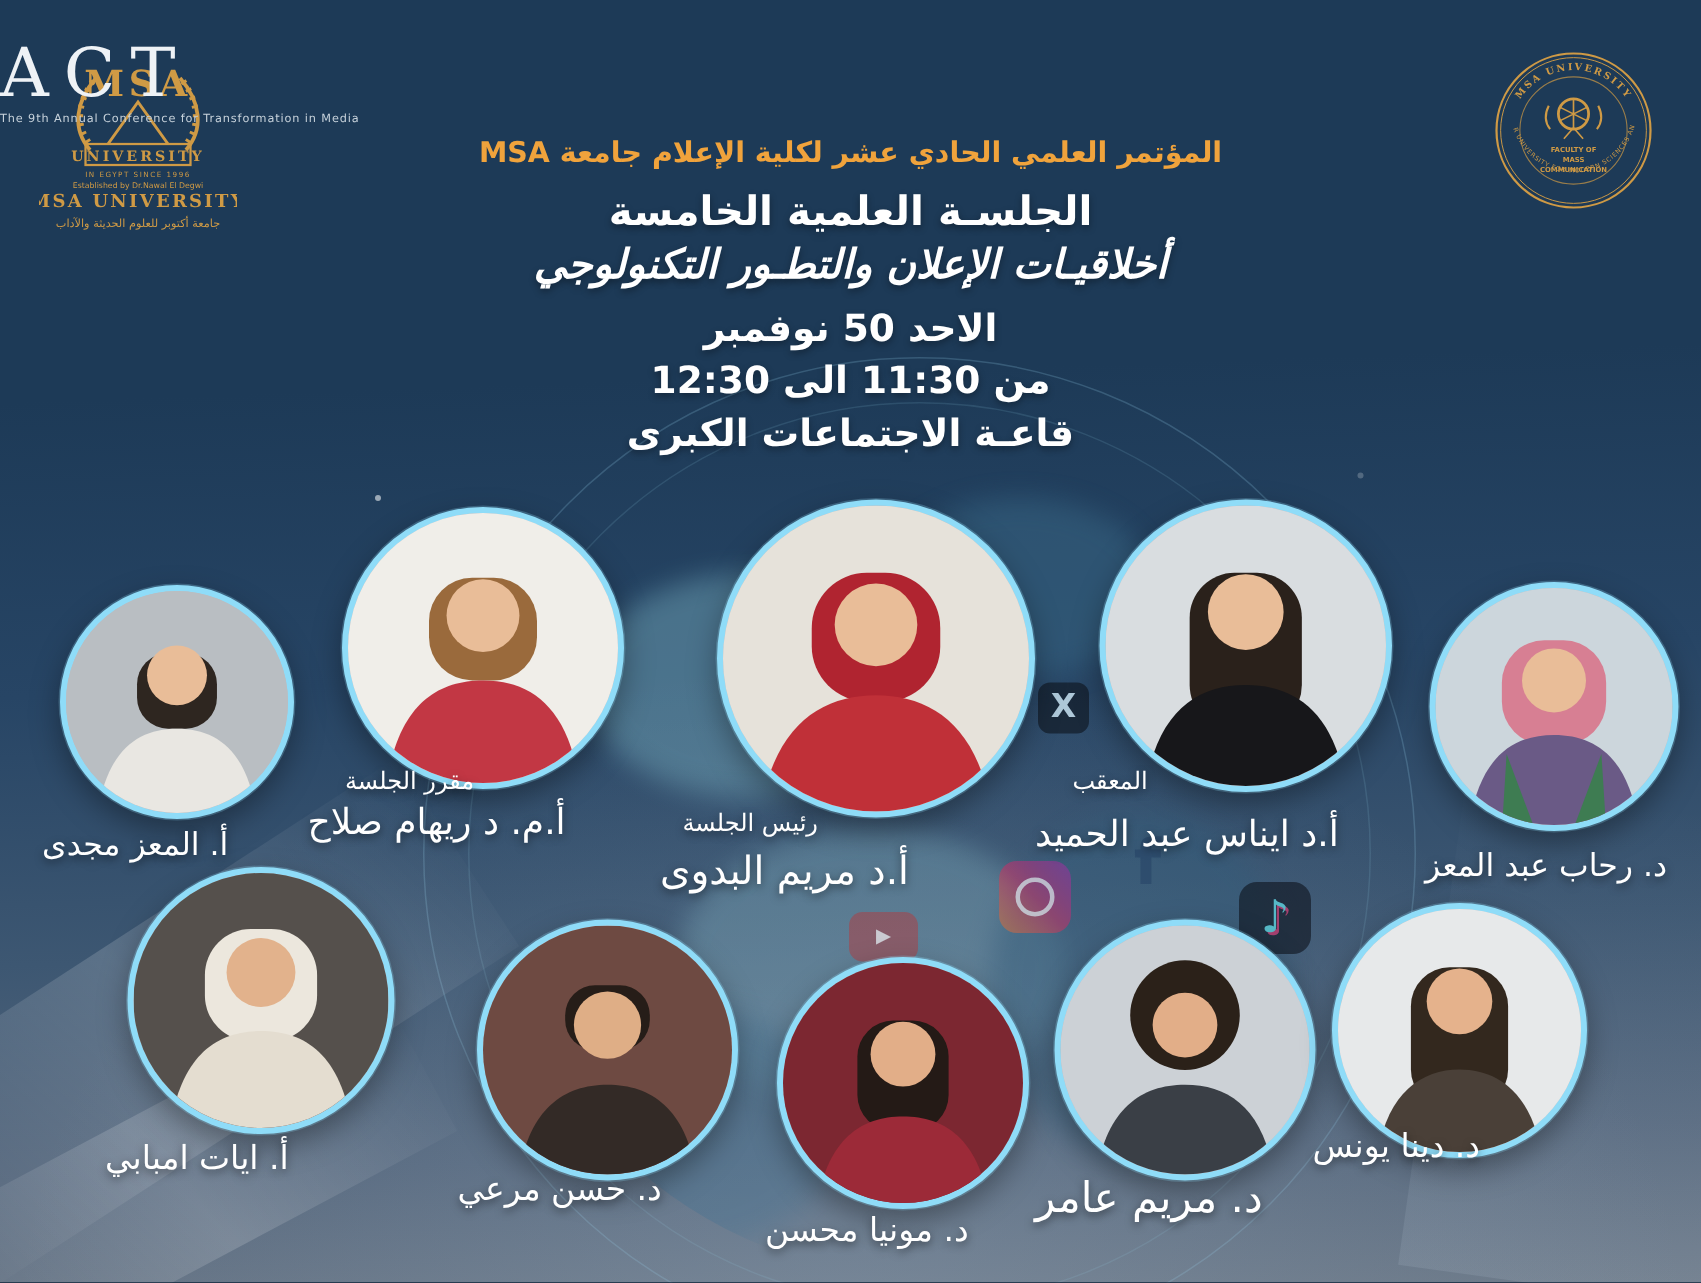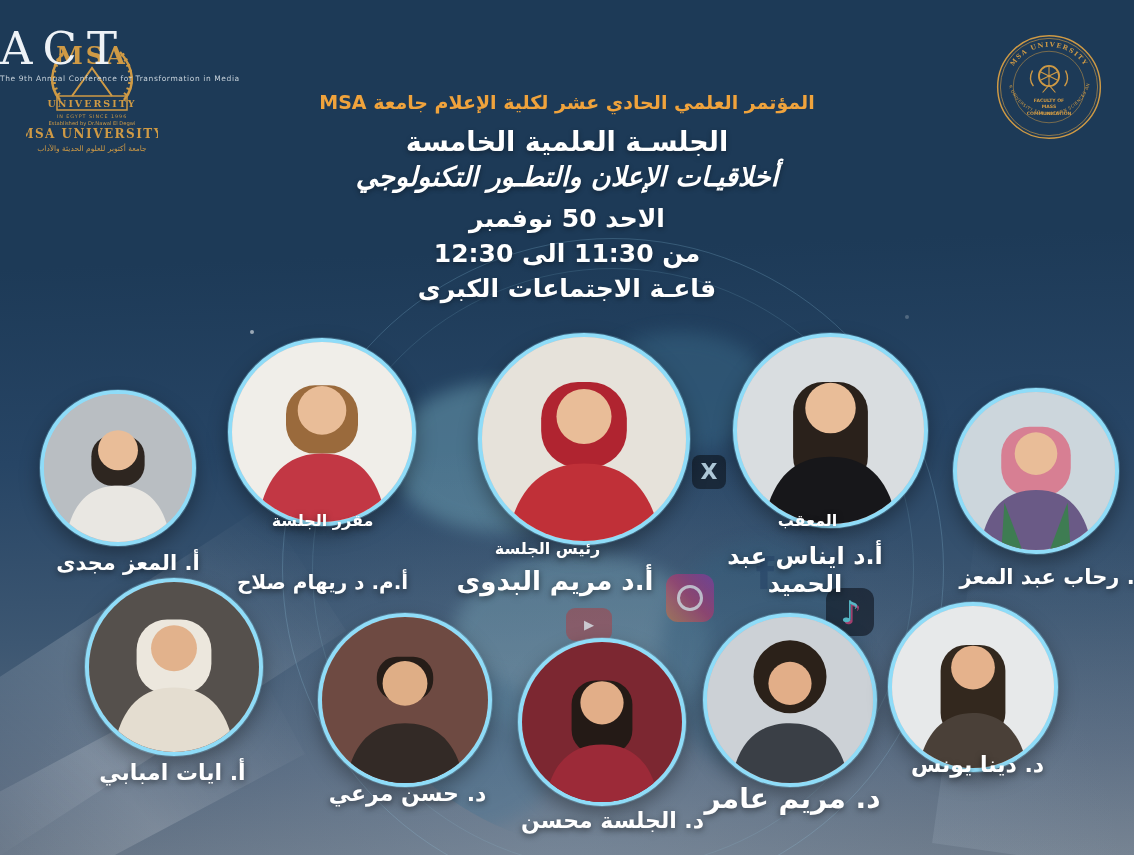--- a/index.html
+++ b/index.html
@@ -67,26 +67,26 @@
   .p-reham{left:228px;top:338px;width:188px;height:188px;}
   .p-thuraya{left:478px;top:333px;width:212px;height:212px;}
   .p-inas{left:733px;top:333px;width:195px;height:195px;}
   .p-rehab{left:953px;top:388px;width:166px;height:166px;}
   .p-ayat{left:85px;top:578px;width:178px;height:178px;}
   .p-hassan{left:318px;top:613px;width:174px;height:174px;}
   .p-monia{left:518px;top:638px;width:168px;height:168px;}
   .p-mariam{left:703px;top:613px;width:174px;height:174px;}
   .p-dina{left:888px;top:602px;width:170px;height:170px;}
   
-  .cap{position:absolute;z-index:4;color:#fff;font-weight:bold;text-align:center;direction:rtl;
+  .cap{position:absolute;z-index:4;color:#fff;font-weight:normal;text-align:left;direction:rtl;
     text-shadow:0 2px 6px rgba(0,0,0,.5);}
   .role{font-size:16px;}
   .c-monda{left:28px;top:551px;width:200px;font-size:21px;}
   .c-reham-role{left:230px;top:511px;width:185px;}
-  .c-reham{left:205px;top:534px;width:235px;font-size:20px;margin-top:36px;}
+  .c-reham{left:205px;top:534px;width:235px;font-size:24px;}
   .c-thuraya-role{left:455px;top:539px;width:185px;}
   .c-thuraya{left:440px;top:566px;width:230px;font-size:26px;}
   .c-inas-role{left:715px;top:511px;width:185px;}
   .c-inas{left:690px;top:542px;width:230px;font-size:24px;}
   .c-rehab{left:950px;top:553px;width:205px;font-size:21px;margin-top:12px;}
   .c-ayat{left:70px;top:760px;width:205px;font-size:22px;}
   .c-hassan{left:305px;top:781px;width:205px;font-size:22px;}
   .c-monia{left:510px;top:808px;width:205px;font-size:22px;}
   .c-mariam{left:690px;top:782px;width:205px;font-size:28px;}
   .c-dina{left:875px;top:752px;width:205px;font-size:22px;}
@@ -276,17 +276,17 @@
   <div class="cap c-monda">أ. المعز مجدى</div>
   <div class="cap role c-reham-role">مقرر الجلسة</div>
   <div class="cap c-reham">أ.م. د ريهام صلاح</div>
   <div class="cap role c-thuraya-role">رئيس الجلسة</div>
   <div class="cap c-thuraya">أ.د مريم البدوى</div>
   <div class="cap role c-inas-role">المعقب</div>
   <div class="cap c-inas">أ.د ايناس عبد الحميد</div>
   <div class="cap c-rehab">د. رحاب عبد المعز</div>
   <div class="cap c-ayat">أ. ايات امبابي</div>
   <div class="cap c-hassan">د. حسن مرعي</div>
-  <div class="cap c-monia">د. الجلسة محسن</div>
+  <div class="cap c-monia">د. مونيا محسن</div>
   <div class="cap c-mariam">د. مريم عامر</div>
   <div class="cap c-dina">د. دينا يونس</div>
 
 </div>
 
 </body></html>

